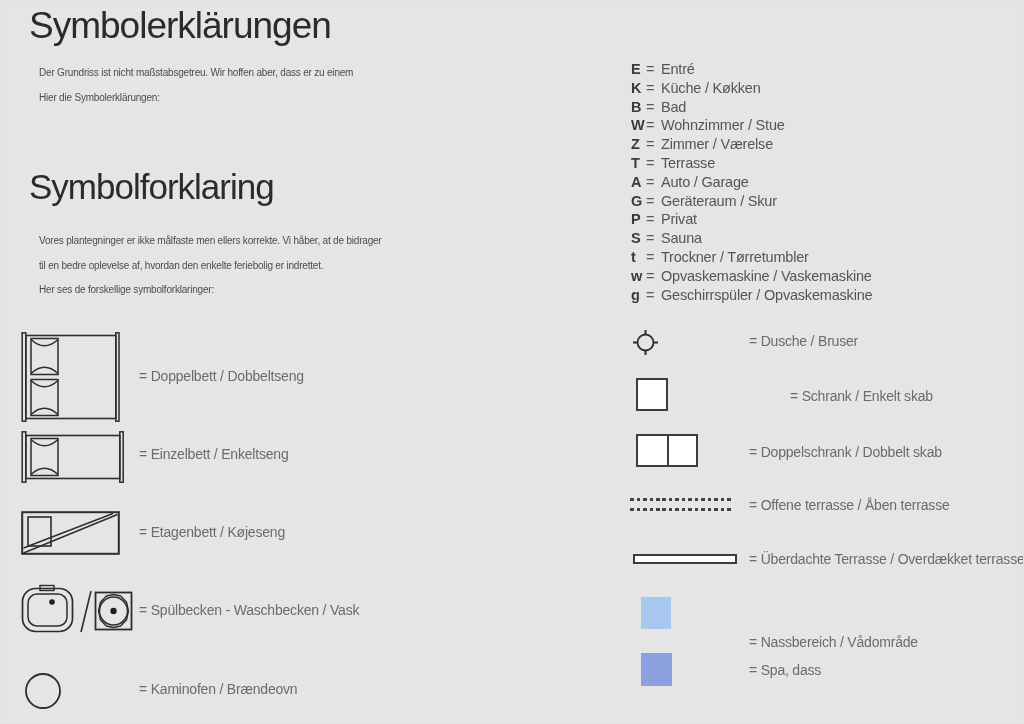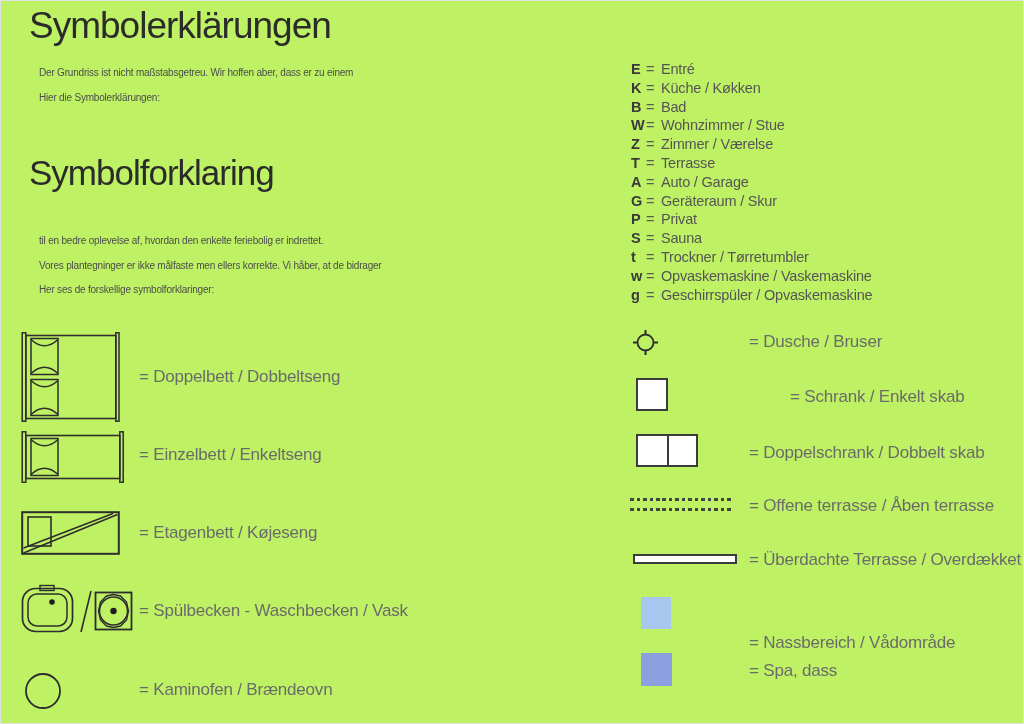--- a/index.html
+++ b/index.html
@@ -1,37 +1,37 @@
 <!DOCTYPE html>
 <html><head>
 <meta charset="utf-8">
 <style>
   html,body{margin:0;padding:0;background:#fff;}
   .page{
-    position:relative;width:1024px;height:724px;background:#bef264;
+    position:relative;width:1024px;height:724px;background:#e5e5e5;
     font-family:"Liberation Sans","DejaVu Sans",sans-serif;
     box-sizing:border-box;border:1px solid #e2e2e2;overflow:hidden;
   }
   .h1{
     position:absolute;left:28px;font-size:37px;font-weight:500;color:#2b2b2b;
     letter-spacing:-1px;white-space:nowrap;
   }
   .para{
     position:absolute;left:38px;font-size:10px;line-height:24.6px;color:#4c4c4c;
     letter-spacing:-0.2px;white-space:nowrap;
   }
   
   .abbr-list{position:absolute;left:630px;top:59px;}
   .abbr-row{display:flex;height:18.8px;line-height:18.8px;font-size:14.5px;color:#555;}
   .abbr-letter{width:15px;font-weight:700;color:#3a3a3a;}
   .abbr-eq{width:15px;color:#5a5a5a;}
   .abbr-label{letter-spacing:-0.2px;white-space:nowrap;}
   
   .lg-label{
-    position:absolute;font-size:17px;color:#6b6b6b;letter-spacing:-0.2px;
+    position:absolute;font-size:14px;color:#6b6b6b;letter-spacing:-0.2px;
     white-space:nowrap;line-height:15px;
   }
   .icon-abs{position:absolute;}
   svg{display:block;}
   .stroke{fill:none;stroke:#2d2d2d;}
   
   .box-outline{position:absolute;border:2px solid #3c3c3c;box-sizing:border-box;background:#fff;}
   .dbl-divider{position:absolute;top:0;bottom:0;left:50%;width:2px;background:#3c3c3c;}
   .dashed-line{
     position:absolute;height:3px;
@@ -43,24 +43,24 @@
 <body>
 
 <div class="page">
 
   <div class="h1" style="top:4px;">Symbolerklärungen</div>
   <div class="para" style="top:60px;">
     <div>Der Grundriss ist nicht maßstabsgetreu. Wir hoffen aber, dass er zu einem</div>
     <div>Hier die Symbolerklärungen:</div>
   </div>
 
-  <div class="h1" style="top:152px;font-size:35px;">Symbolforklaring</div>
+  <div class="h1" style="top:166px;font-size:35px;">Symbolforklaring</div>
   <div class="para" style="top:228px;">
+    <div>Vores plantegninger er ikke målfaste men ellers korrekte. Vi håber, at de bidrager</div>
     <div>til en bedre oplevelse af, hvordan den enkelte feriebolig er indrettet.</div>
-    <div>Vores plantegninger er ikke målfaste men ellers korrekte. Vi håber, at de bidrager</div>
     <div>Her ses de forskellige symbolforklaringer:</div>
   </div>
 
   <div class="abbr-list">
     <div class="abbr-row">
         <span class="abbr-letter">E</span>
         <span class="abbr-eq">=</span>
         <span class="abbr-label">Entré</span>
       </div>
     <div class="abbr-row">

